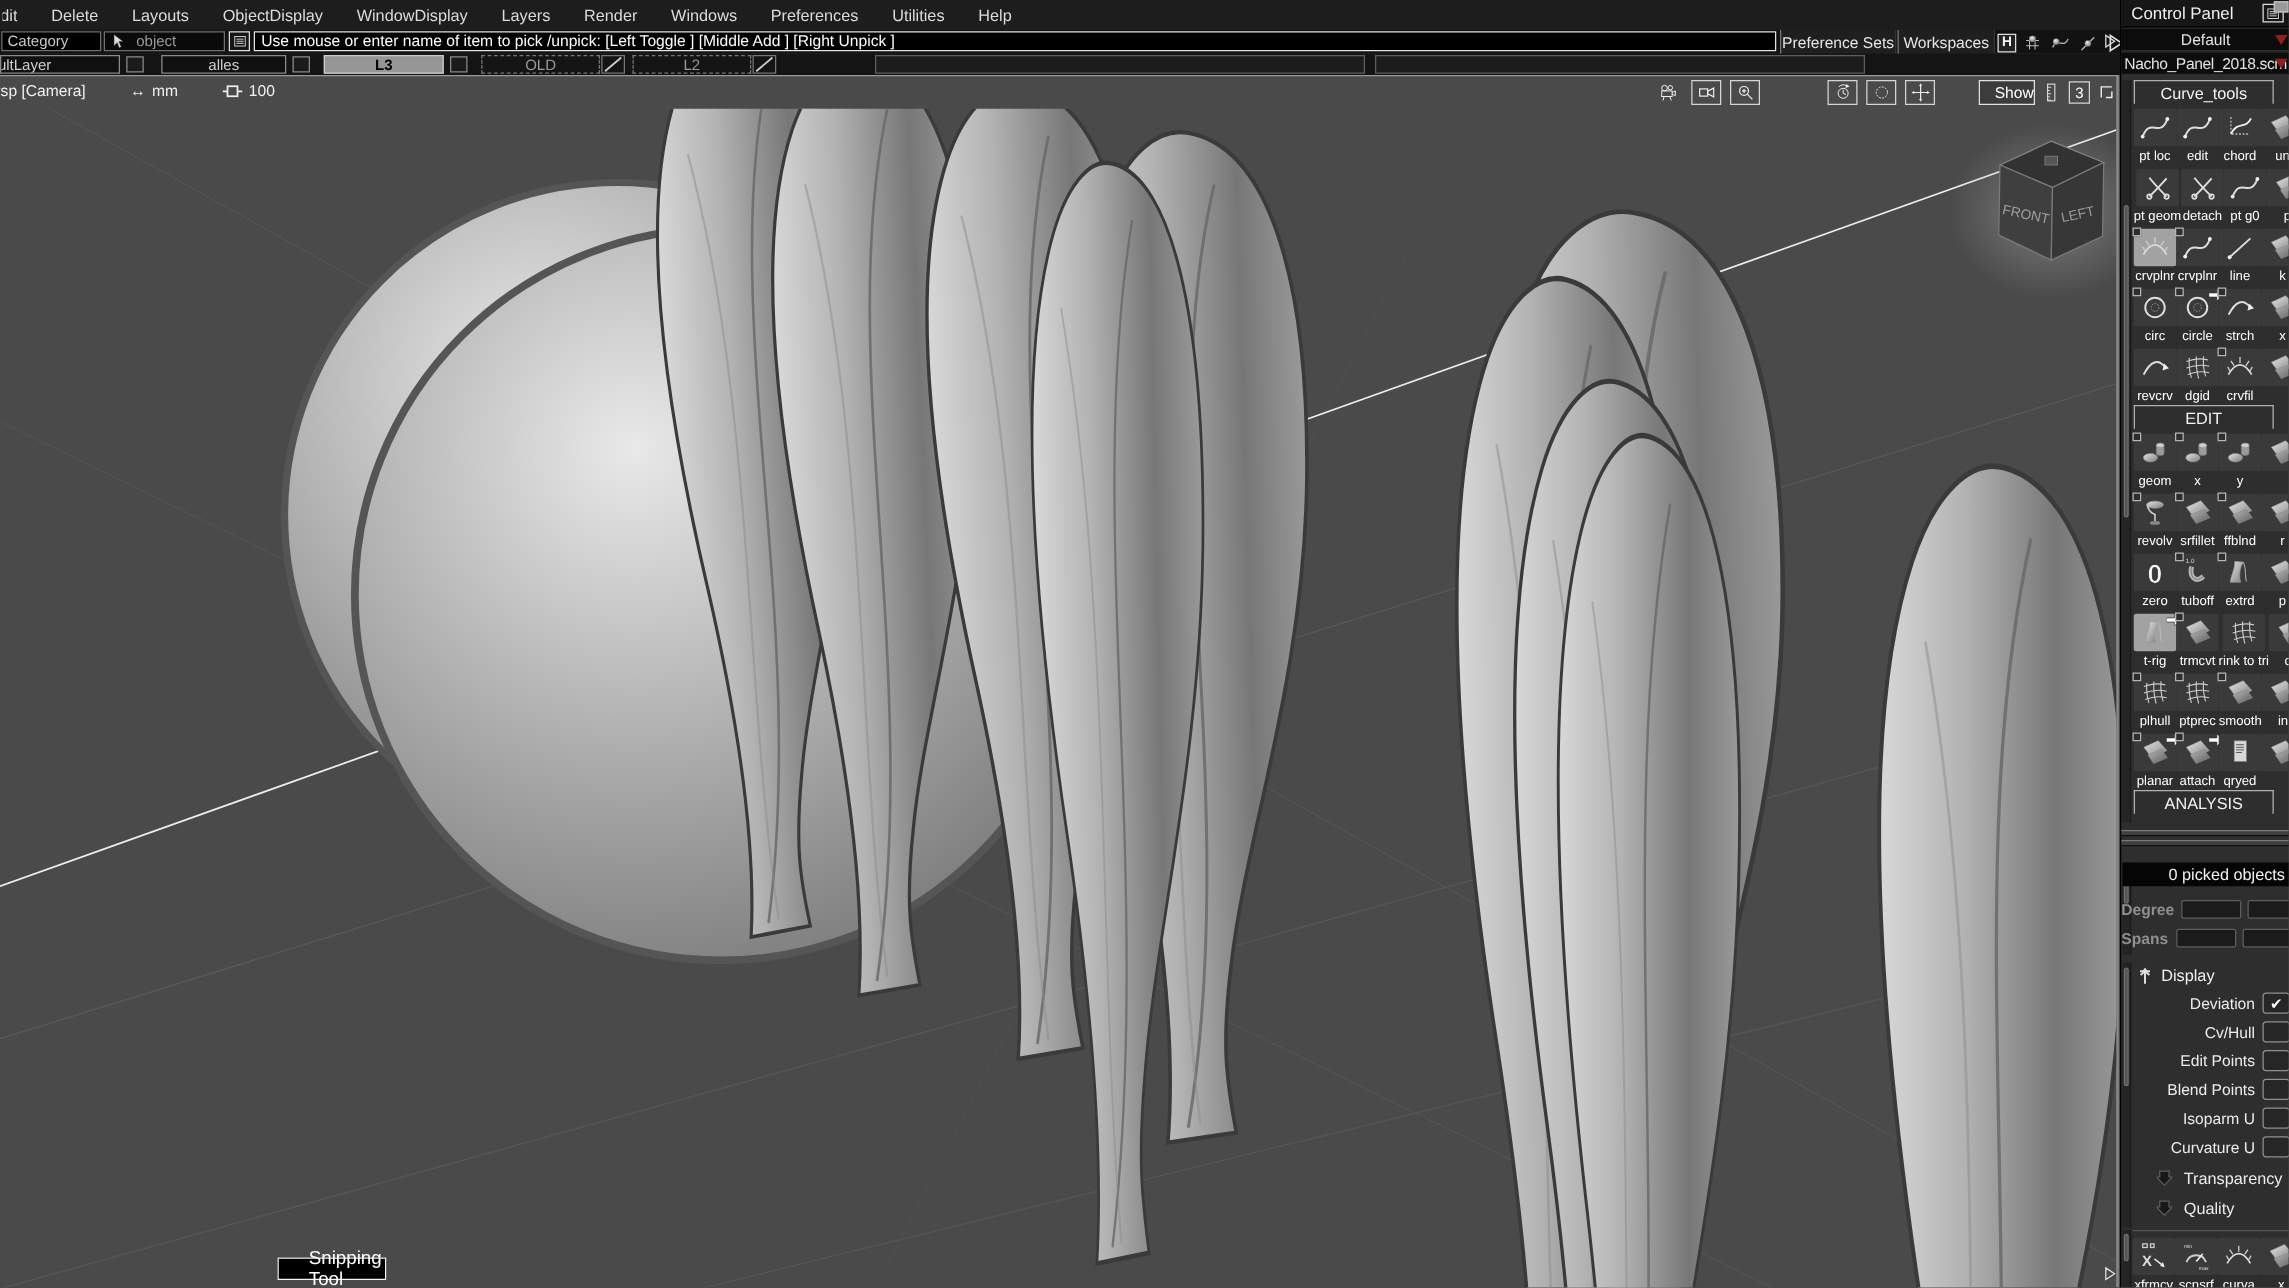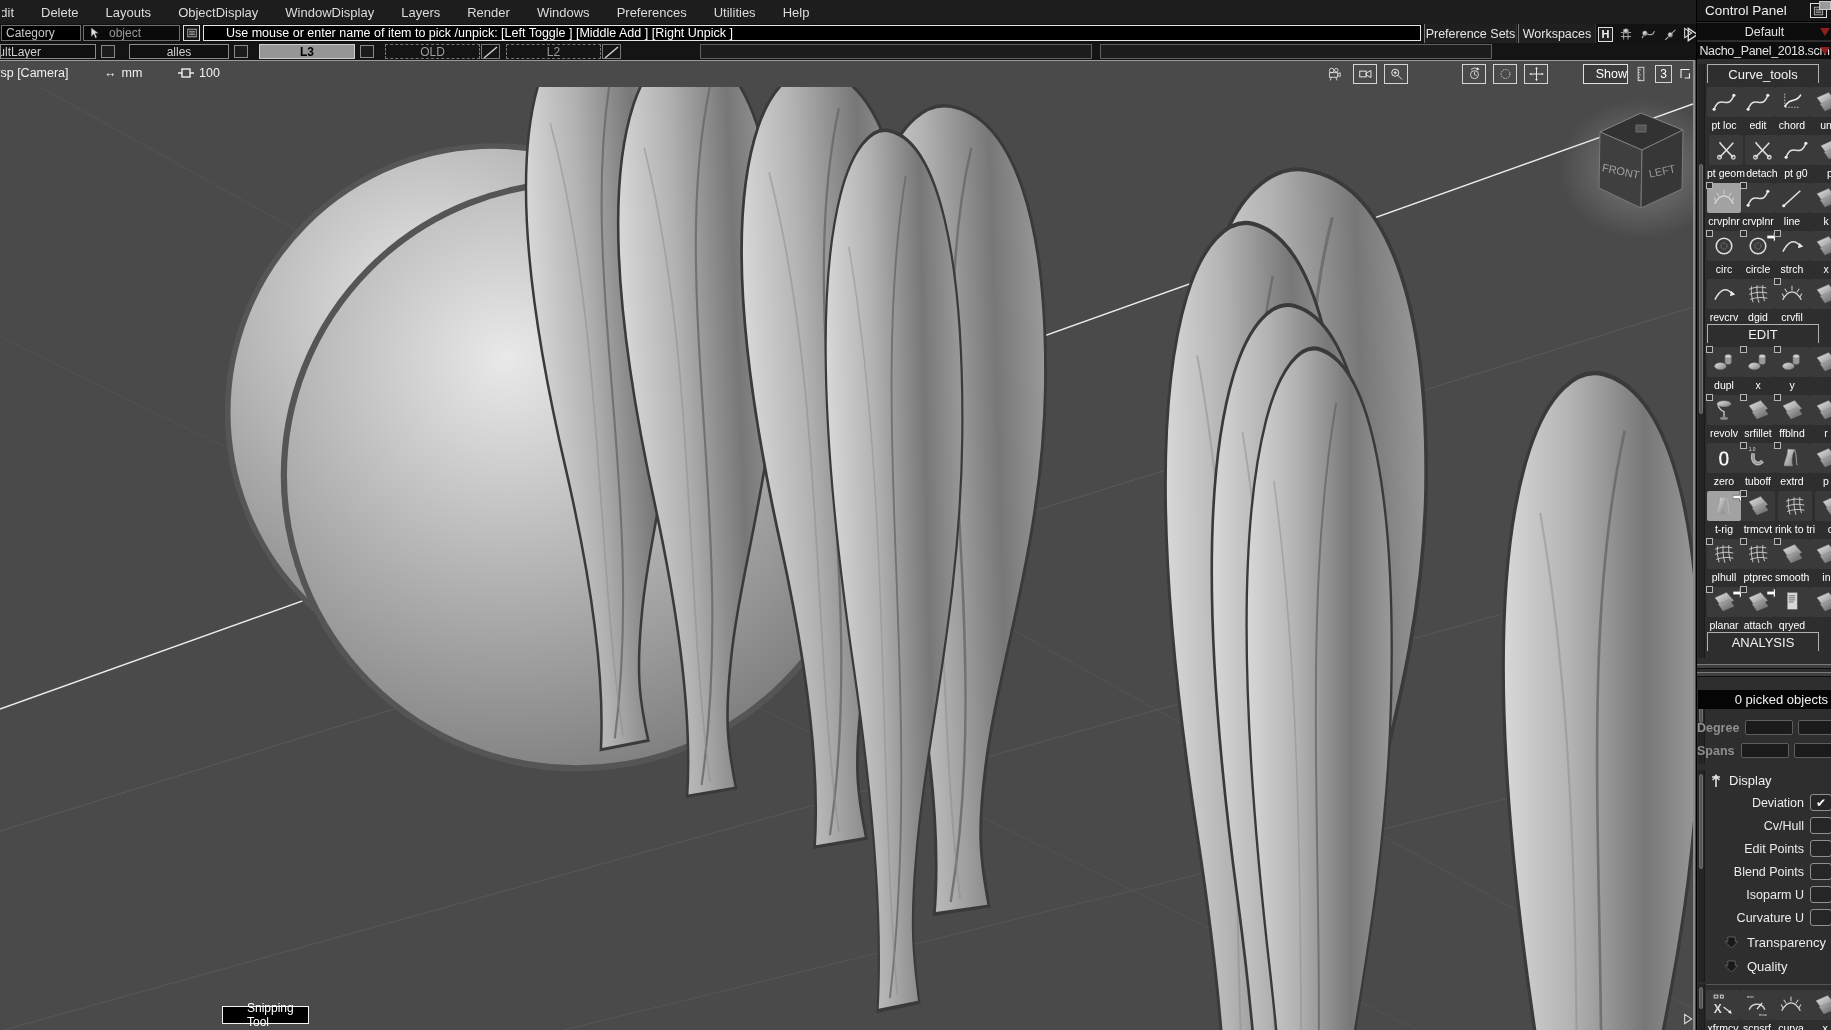--- a/index.html
+++ b/index.html
@@ -15,21 +15,21 @@
   .menu-item span{white-space:nowrap;}
 
   
   #row2{position:absolute;left:0;top:24px;width:1696px;height:19px;background:#121212;}
   .box{position:absolute;border:1px solid #6f6f6f;background:#000;color:#c8c8c8;font-size:12px;
        display:flex;align-items:center;}
   #category-box{left:1px;top:1px;width:80px;height:16px;padding-left:4px;}
   #object-box{left:83px;top:1px;width:97px;height:16px;background:#0a0a0a;color:#9a9a9a;gap:8px;padding-left:3px;}
   #list-btn{left:183px;top:1px;width:17px;height:16px;border:1px solid #ddd;background:#151515;justify-content:center;}
   #prompt-field{left:203px;top:1px;width:1218px;height:16px;border:1px solid #e5e5e5;background:#000;
-                color:#fff;font-size:12.5px;padding-left:22px;white-space:nowrap;overflow:hidden;}
+                color:#fff;font-size:12.5px;padding-left:5px;white-space:nowrap;overflow:hidden;}
   .tbtn{position:absolute;top:0;height:19px;background:#1f1f1f;border-left:1px solid #777;border-right:1px solid #333;
         color:#e5e5e5;font-size:12.5px;display:flex;align-items:center;justify-content:center;}
   #pref-btn{left:1424px;width:93px;}
   #ws-btn{left:1518px;width:78px;}
   #toolbar-icons{position:absolute;left:1598px;top:1px;height:18px;display:flex;align-items:center;gap:4px;}
   .hbox{width:15px;height:15px;border:1px solid #ddd;color:#f3f3f3;font-size:11px;font-weight:bold;
         display:flex;align-items:center;justify-content:center;background:#222;}
   .snapicon{width:18px;height:17px;display:flex;align-items:center;}
   .snapicon svg{width:18px;height:17px;}
 
@@ -64,21 +64,21 @@
   .vpicon svg{width:19px;height:16px;}
   #show-btn{position:absolute;left:1583px;top:3px;width:45px;height:20px;border:1px solid #e0e0e0;background:#3c3c3c;
             color:#fff;font-size:12.5px;display:flex;align-items:center;justify-content:flex-end;}
   #ruler-btn{position:absolute;left:1633px;top:3px;width:16px;height:20px;display:flex;}
   #three-btn{position:absolute;left:1655px;top:4px;width:17px;height:18px;border:1px solid #d5d5d5;
              color:#fff;font-size:12px;display:flex;align-items:center;justify-content:center;}
   #corner-btn{position:absolute;left:1677px;top:4px;width:17px;height:18px;display:flex;}
   #scene-svg{position:absolute;left:0;top:26px;}
 
   #snip-box{position:absolute;left:222px;top:1006px;width:87px;height:18px;border:1px solid #f5f5f5;background:#000;
-            color:#fff;font-size:12px;display:flex;align-items:center;justify-content:center;padding-left:24px;}
+            color:#fff;font-size:15px;display:flex;align-items:center;justify-content:center;padding-left:24px;}
   .ovflow{position:absolute;width:13px;height:14px;}
   #ovf-top{left:1681px;top:26px;} #ovf-bottom{left:1681px;top:1012px;}
 
   
   #panel{position:absolute;left:1696px;top:0;width:135px;height:1030px;background:#2e2e2e;
          border-left:1px solid #000;overflow:hidden;}
   #panel-title{position:absolute;left:0;top:0;width:135px;height:22px;background:#161616;display:flex;
                align-items:center;justify-content:space-between;padding:0 5px 0 8px;font-size:13.5px;color:#efefef;
                border-bottom:1px solid #000;}
   #panel-menu-icon{width:17px;height:15px;border:1px solid #ddd;display:flex;align-items:center;justify-content:center;}
@@ -760,21 +760,21 @@
       </div>
       <div class="section-tab">EDIT</div>
       <div class="trow">
         <div class="tcell">
           <div class="ticon">
             <svg viewBox="0 0 100 100" class="gi">
               <use href="#icoDup"></use>
             </svg>
             <div class="opt"></div>
           </div>
-          <div class="tlabel">dupl</div>
+          <div class="tlabel">geom</div>
         </div>
         <div class="tcell">
           <div class="ticon">
             <svg viewBox="0 0 100 100" class="gi">
               <use href="#icoDup"></use>
             </svg>
             <div class="opt"></div>
           </div>
           <div class="tlabel">x</div>
         </div>

